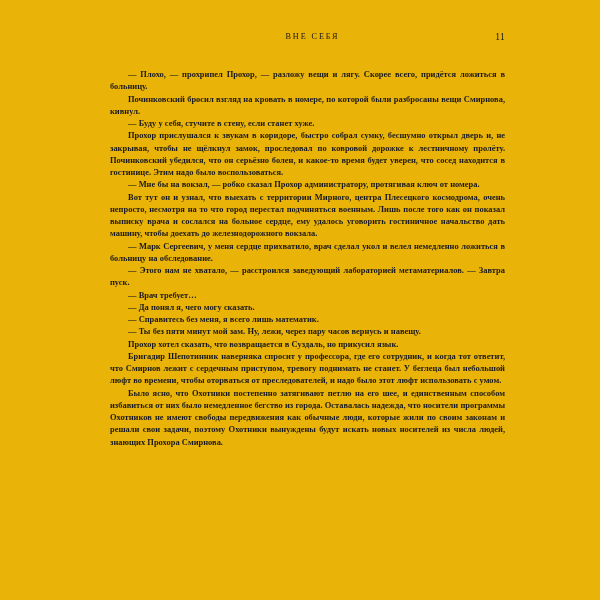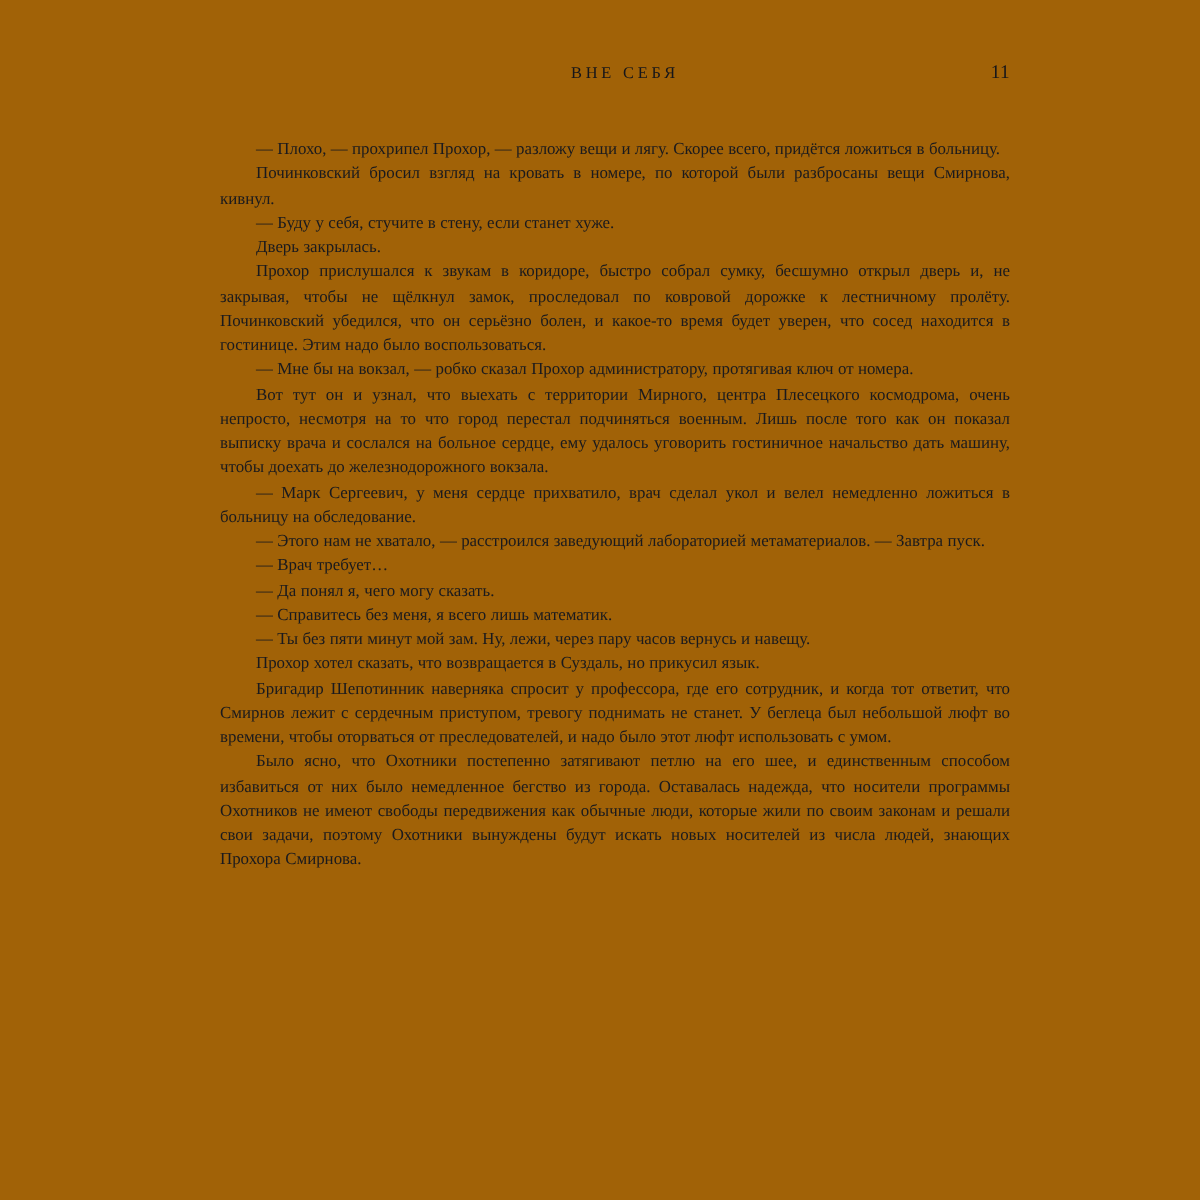--- a/index.html
+++ b/index.html
@@ -10,21 +10,21 @@
     width: 600px;
     height: 600px;
     background: #ffffff;
     font-family: "Liberation Serif", "DejaVu Serif", serif;
     overflow: hidden;
   }
   .page {
     position: relative;
     width: 600px;
     height: 600px;
-    background: #a16207;
+    background: #eab308;
     box-sizing: border-box;
     padding: 0;
   }
   .page-inner {
     position: absolute;
     left: 110px;
     top: 30px;
     width: 395px;
   }
   .running-head {
@@ -60,41 +60,41 @@
     color: #1a1a1e;
     text-align: justify;
     text-justify: inter-word;
     -webkit-hyphens: none;
     hyphens: none;
   }
   .body-text p {
     margin: 0;
     text-indent: 18px;
     word-spacing: 0.1px;
+    font-weight: bold;
   }
   .body-text p.nojust {
     text-align: left;
   }
 </style>
 </head>
 <body>
 
 <div class="page">
   <div class="page-inner">
 
     <div class="running-head">
       <div class="running-title">ВНЕ СЕБЯ</div>
       <div class="folio">11</div>
     </div>
 
     <div class="body-text">
       <p>— Плохо, — прохрипел Прохор, — разложу вещи и лягу. Скорее всего, придётся ложиться в больницу.</p>
       <p>Починковский бросил взгляд на кровать в номере, по которой были разбросаны вещи Смирнова, кивнул.</p>
       <p class="nojust">— Буду у себя, стучите в стену, если станет хуже.</p>
-      <p class="nojust">Дверь закрылась.</p>
       <p>Прохор прислушался к звукам в коридоре, быстро собрал сумку, бесшумно открыл дверь и, не закрывая, чтобы не щёлкнул замок, проследовал по ковровой дорожке к лестничному пролёту. Починковский убедился, что он серьёзно болен, и какое-то время будет уверен, что сосед находится в гостинице. Этим надо было воспользоваться.</p>
       <p>— Мне бы на вокзал, — робко сказал Прохор администратору, протягивая ключ от номера.</p>
       <p>Вот тут он и узнал, что выехать с территории Мирного, центра Плесецкого космодрома, очень непросто, несмотря на то что город перестал подчиняться военным. Лишь после того как он показал выписку врача и сослался на больное сердце, ему удалось уговорить гостиничное начальство дать машину, чтобы доехать до железнодорожного вокзала.</p>
       <p>— Марк Сергеевич, у меня сердце прихватило, врач сделал укол и велел немедленно ложиться в больницу на обследование.</p>
       <p>— Этого нам не хватало, — расстроился заведующий лабораторией метаматериалов. — Завтра пуск.</p>
       <p class="nojust">— Врач требует…</p>
       <p class="nojust">— Да понял я, чего могу сказать.</p>
       <p class="nojust">— Справитесь без меня, я всего лишь математик.</p>
       <p>— Ты без пяти минут мой зам. Ну, лежи, через пару часов вернусь и навещу.</p>
       <p class="nojust">Прохор хотел сказать, что возвращается в Суздаль, но прикусил язык.</p>

